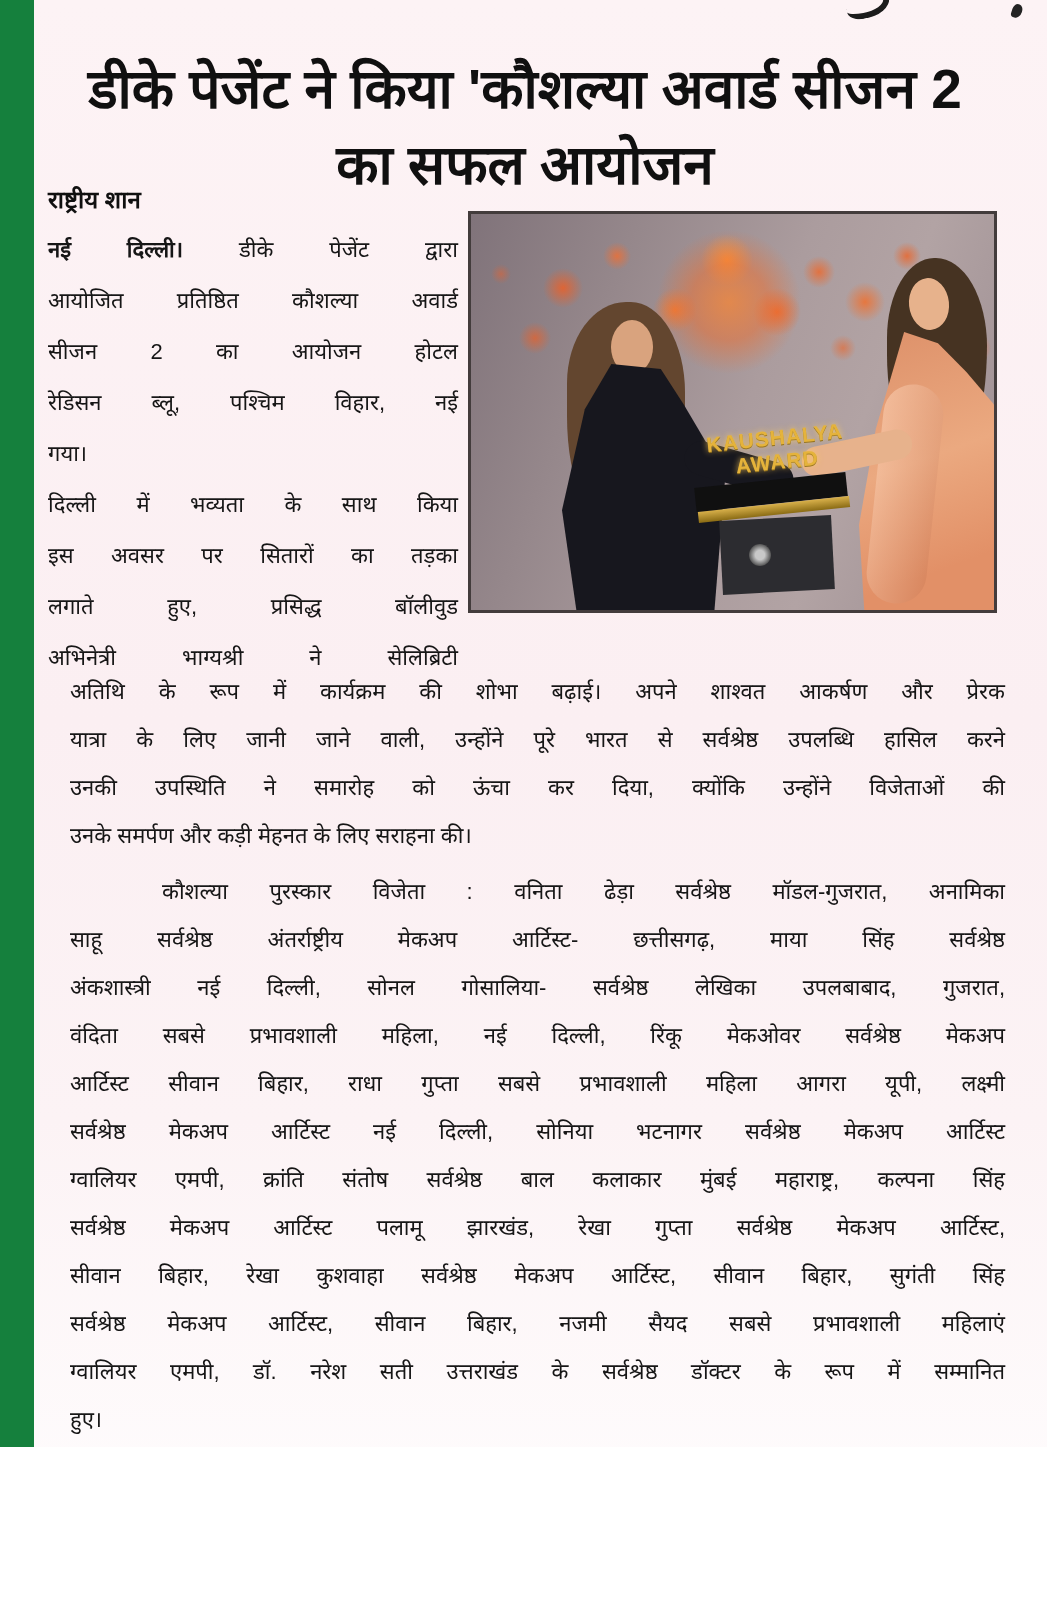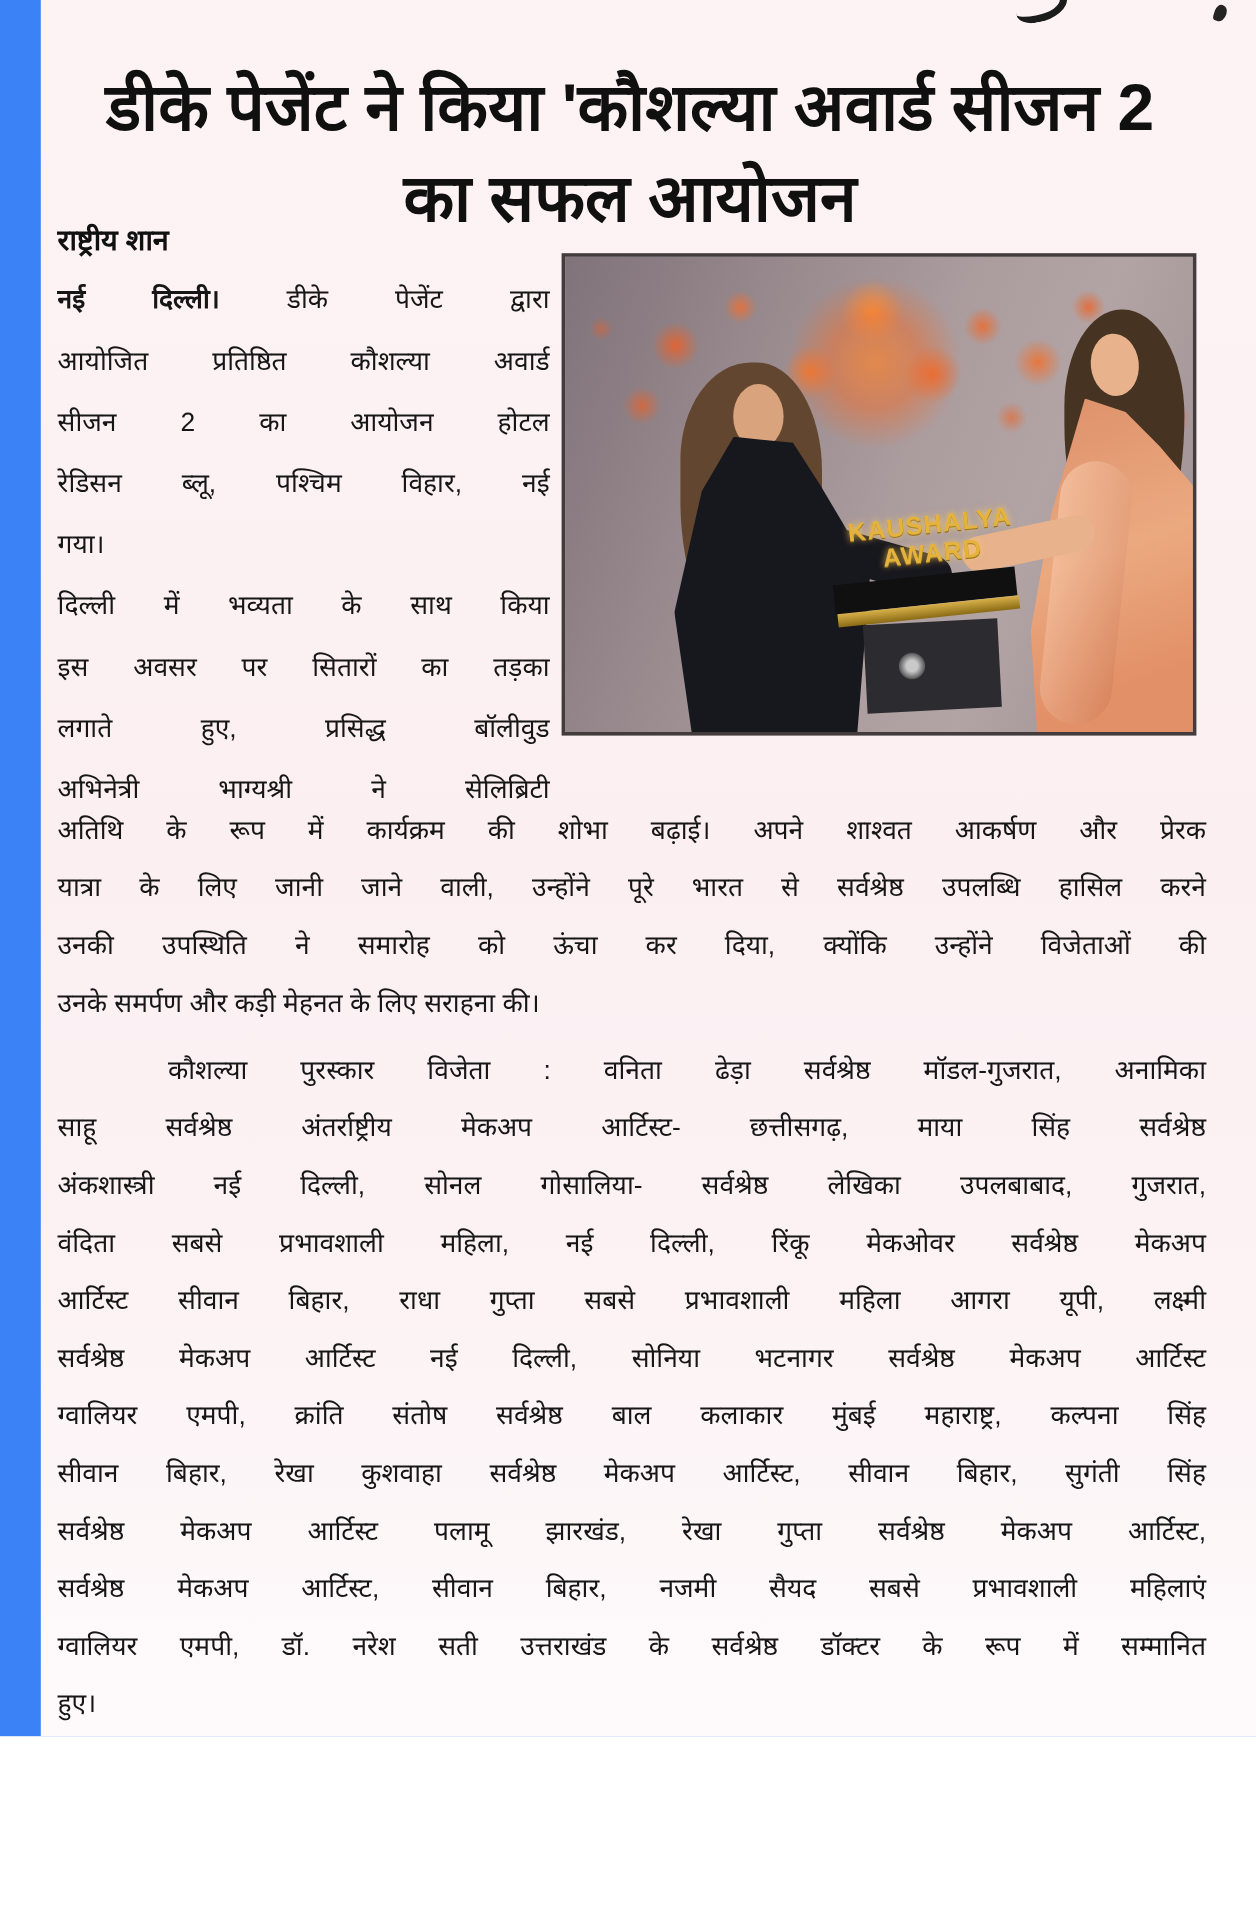--- a/index.html
+++ b/index.html
@@ -1,28 +1,28 @@
 <!DOCTYPE html>
 <html lang="hi"><head>
 <meta charset="utf-8">
 <style>
   html,body{margin:0;padding:0;}
   body{background:#ffffff;font-family:"Liberation Sans","DejaVu Sans",sans-serif;}
-  .page{position:relative;width:1047px;height:1447px;background:#3b82f6;overflow:hidden;}
+  .page{position:relative;width:1047px;height:1447px;background:#15803d;overflow:hidden;}
   .paper-tint{position:absolute;left:34px;top:0;right:0;height:1600px;
     background:linear-gradient(180deg,#fdf3f5 0%,#fbeff2 45%,#fcf3f5 70%,#fefbfc 92%,#ffffff 100%);}
   .paper-tint-fade{position:absolute;right:0;top:1460px;width:300px;height:140px;
     background:linear-gradient(90deg,rgba(255,255,255,0),#ffffff 80%);}
   .headline{position:absolute;left:30px;top:14px;width:990px;text-align:center;
     font-weight:bold;font-size:55px;line-height:76px;color:#101010;letter-spacing:0px;}
   .byline{position:absolute;left:48px;top:182px;font-size:24px;font-weight:bold;color:#101010;}
   .leftcol{position:absolute;left:48px;top:224px;width:410px;}
   .fullcol{position:absolute;left:48px;top:668px;width:957px;}
   .line{font-size:22px;line-height:51px;height:51px;white-space:nowrap;color:#161616;}
-  .wide .line{line-height:48px;height:48px;}
+  .wide .line{line-height:48px;height:48px;margin-left:22px;}
   .j{white-space:normal;text-align:justify;text-align-last:justify;}
   .indent{padding-left:92px;}
   .b{font-weight:bold;}
   
   .photo{position:absolute;left:468px;top:211px;width:529px;height:402px;
     border:3px solid #433c3c;box-sizing:border-box;overflow:hidden;
     background:linear-gradient(110deg,#80737a 0%,#95878b 25%,#ab9c9e 52%,#b2a3a4 70%,#9c8d91 100%);}
   .bokeh{position:absolute;inset:0;
     background-image:
       radial-gradient(circle at 258px 88px, rgba(246,132,52,.75) 0px, rgba(240,110,45,.5) 38px, rgba(240,110,45,0) 72px),
@@ -124,19 +124,19 @@
     <div class="line j">उनकी उपस्थिति ने समारोह को ऊंचा कर दिया, क्योंकि उन्होंने विजेताओं की</div>
     <div class="line">उनके समर्पण और कड़ी मेहनत के लिए सराहना की।</div>
     <div style="height:8px"></div>
     <div class="line j indent">कौशल्या पुरस्कार विजेता : वनिता ढेड़ा सर्वश्रेष्ठ मॉडल-गुजरात, अनामिका</div>
     <div class="line j">साहू सर्वश्रेष्ठ अंतर्राष्ट्रीय मेकअप आर्टिस्ट- छत्तीसगढ़, माया सिंह सर्वश्रेष्ठ</div>
     <div class="line j">अंकशास्त्री नई दिल्ली, सोनल गोसालिया- सर्वश्रेष्ठ लेखिका उपलबाबाद, गुजरात,</div>
     <div class="line j">वंदिता सबसे प्रभावशाली महिला, नई दिल्ली, रिंकू मेकओवर सर्वश्रेष्ठ मेकअप</div>
     <div class="line j">आर्टिस्ट सीवान बिहार, राधा गुप्ता सबसे प्रभावशाली महिला आगरा यूपी, लक्ष्मी</div>
     <div class="line j">सर्वश्रेष्ठ मेकअप आर्टिस्ट नई दिल्ली, सोनिया भटनागर  सर्वश्रेष्ठ मेकअप आर्टिस्ट</div>
     <div class="line j">ग्वालियर एमपी, क्रांति संतोष सर्वश्रेष्ठ बाल कलाकार मुंबई महाराष्ट्र, कल्पना सिंह</div>
+    <div class="line j">सर्वश्रेष्ठ मेकअप आर्टिस्ट पलामू झारखंड, रेखा गुप्ता सर्वश्रेष्ठ मेकअप आर्टिस्ट,</div>
     <div class="line j">सीवान बिहार, रेखा कुशवाहा सर्वश्रेष्ठ मेकअप आर्टिस्ट, सीवान बिहार, सुगंती सिंह</div>
-    <div class="line j">सर्वश्रेष्ठ मेकअप आर्टिस्ट पलामू झारखंड, रेखा गुप्ता सर्वश्रेष्ठ मेकअप आर्टिस्ट,</div>
     <div class="line j">सर्वश्रेष्ठ मेकअप आर्टिस्ट, सीवान बिहार, नजमी सैयद सबसे प्रभावशाली महिलाएं</div>
     <div class="line j">ग्वालियर एमपी, डॉ. नरेश सती उत्तराखंड के सर्वश्रेष्ठ डॉक्टर के रूप में सम्मानित</div>
     <div class="line">हुए।</div>
   </div>
 </div>
 
 </body></html>

